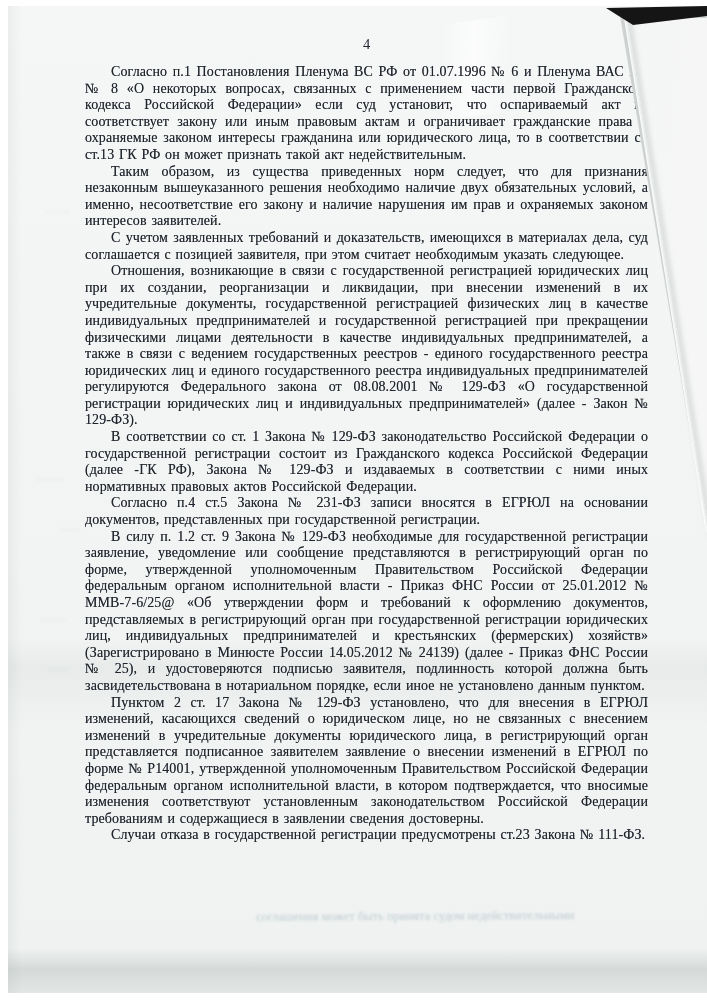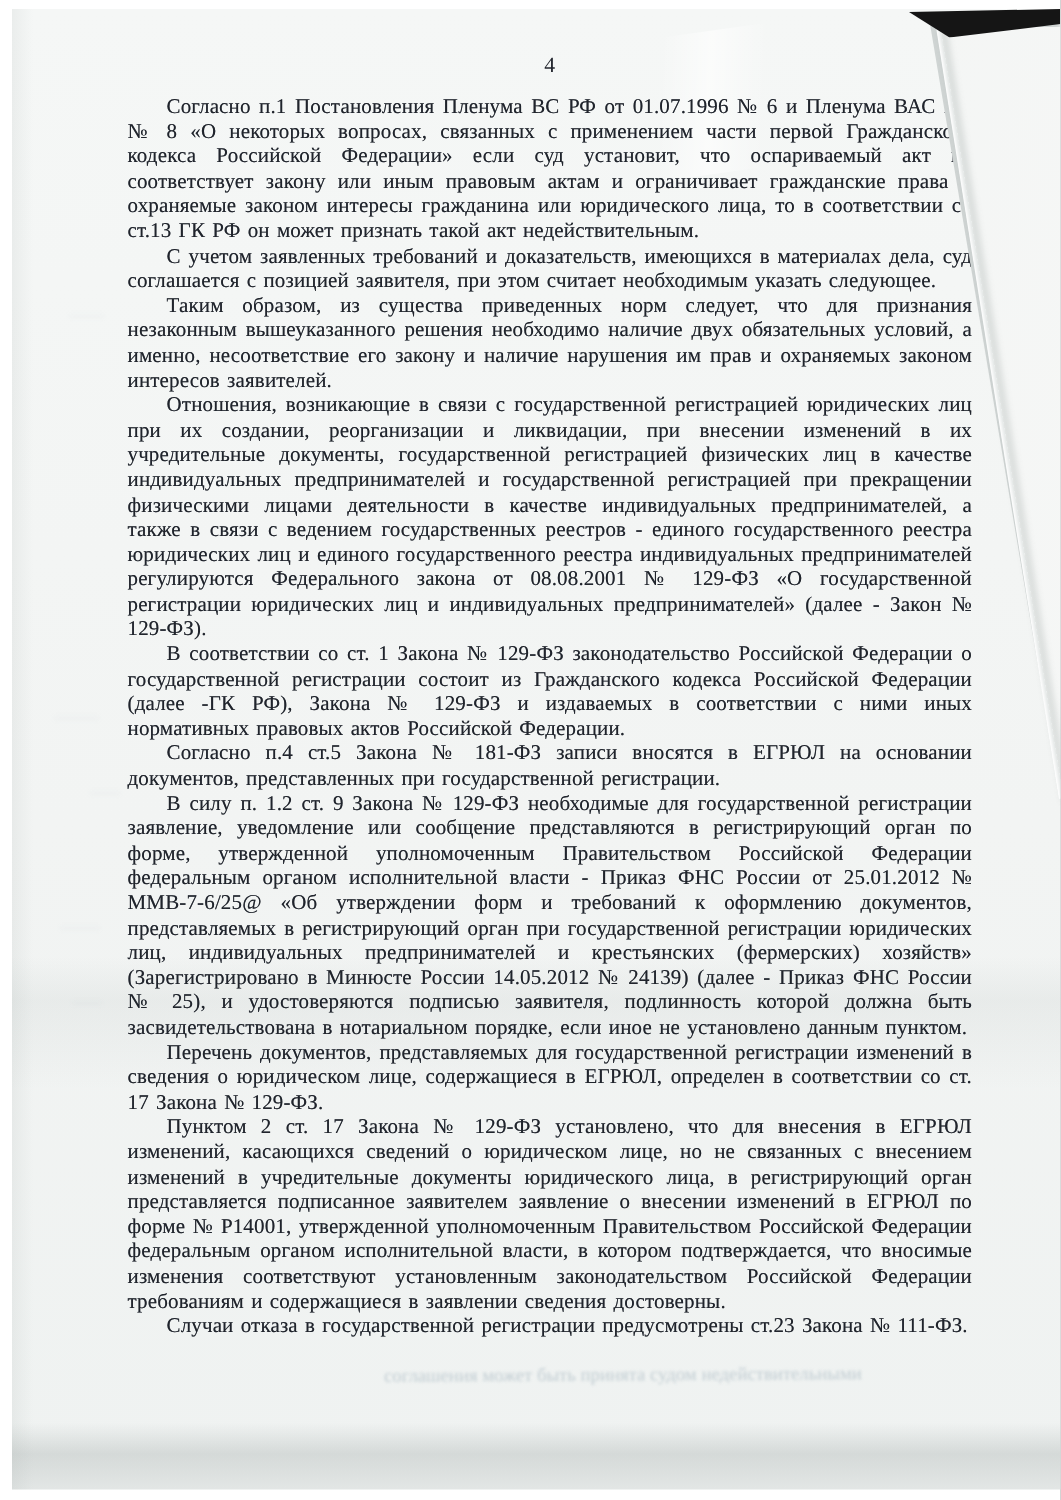--- a/index.html
+++ b/index.html
@@ -129,27 +129,26 @@
 <div class="stage">
   <div class="scan">
 
     <div class="sheen"></div>
 
     <div class="page-number">4</div>
 
     <div class="body-text">
 
     <p>Согласно п.1 Постановления Пленума ВС РФ от 01.07.1996 № 6 и Пленума ВАС РФ № 8 «О некоторых вопросах, связанных с применением части первой Гражданского кодекса Российской Федерации» если суд установит, что оспариваемый акт не соответствует закону или иным правовым актам и ограничивает гражданские права и охраняемые законом интересы гражданина или юридического лица, то в соответствии со ст.13 ГК РФ он может признать такой акт недействительным.</p>
+        <p>Таким образом, из существа приведенных норм следует, что для признания незаконным вышеуказанного решения необходимо наличие двух обязательных условий, а именно, несоответствие его закону и наличие нарушения им прав и охраняемых законом интересов заявителей.</p>
         <p>С учетом заявленных требований и доказательств, имеющихся в материалах дела, суд соглашается с позицией заявителя, при этом считает необходимым указать следующее.</p>
-        <p>Таким образом, из существа приведенных норм следует, что для признания незаконным вышеуказанного решения необходимо наличие двух обязательных условий, а именно, несоответствие его закону и наличие нарушения им прав и охраняемых законом интересов заявителей.</p>
         <p>Отношения, возникающие в связи с государственной регистрацией юридических лиц при их создании, реорганизации и ликвидации, при внесении изменений в их учредительные документы, государственной регистрацией физических лиц в качестве индивидуальных предпринимателей и государственной регистрацией при прекращении физическими лицами деятельности в качестве индивидуальных предпринимателей, а также в связи с ведением государственных реестров - единого государственного реестра юридических лиц и единого государственного реестра индивидуальных предпринимателей регулируются Федерального закона от 08.08.2001 № 129-ФЗ «О государственной регистрации юридических лиц и индивидуальных предпринимателей» (далее - Закон № 129-ФЗ).</p>
         <p>В соответствии со ст. 1 Закона № 129-ФЗ законодательство Российской Федерации о государственной регистрации состоит из Гражданского кодекса Российской Федерации (далее -ГК РФ), Закона № 129-ФЗ и издаваемых в соответствии с ними иных нормативных правовых актов Российской Федерации.</p>
-        <p>Согласно п.4 ст.5 Закона № 181-ФЗ записи вносятся в ЕГРЮЛ на основании документов, представленных при государственной регистрации.</p>
+        <p>Согласно п.4 ст.5 Закона № 231-ФЗ записи вносятся в ЕГРЮЛ на основании документов, представленных при государственной регистрации.</p>
         <p>В силу п. 1.2 ст. 9 Закона № 129-ФЗ необходимые для государственной регистрации заявление, уведомление или сообщение представляются в регистрирующий орган по форме, утвержденной уполномоченным Правительством Российской Федерации федеральным органом исполнительной власти - Приказ ФНС России от 25.01.2012 № ММВ-7-6/25@ «Об утверждении форм и требований к оформлению документов, представляемых в регистрирующий орган при государственной регистрации юридических лиц, индивидуальных предпринимателей и крестьянских (фермерских) хозяйств» (Зарегистрировано в Минюсте России 14.05.2012 № 24139) (далее - Приказ ФНС России № 25), и удостоверяются подписью заявителя, подлинность которой должна быть засвидетельствована в нотариальном порядке, если иное не установлено данным пунктом.</p>
-        <p>Перечень документов, представляемых для государственной регистрации изменений в сведения о юридическом лице, содержащиеся в ЕГРЮЛ, определен в соответствии со ст. 17 Закона № 129-ФЗ.</p>
         <p>Пунктом 2 ст. 17 Закона № 129-ФЗ установлено, что для внесения в ЕГРЮЛ изменений, касающихся сведений о юридическом лице, но не связанных с внесением изменений в учредительные документы юридического лица, в регистрирующий орган представляется подписанное заявителем заявление о внесении изменений в ЕГРЮЛ по форме № Р14001, утвержденной уполномоченным Правительством Российской Федерации федеральным органом исполнительной власти, в котором подтверждается, что вносимые изменения соответствуют установленным законодательством Российской Федерации требованиям и содержащиеся в заявлении сведения достоверны.</p>
         <p>Случаи отказа в государственной регистрации предусмотрены ст.23 Закона № 111-ФЗ.</p>
       </div>
 
     <div class="bleed-line">соглашения может быть принята судом недействительными</div>
 
     <div class="corner-mark">93.</div>
 
     <div class="under-shadow"></div>
     <div class="under-sheet"></div>

